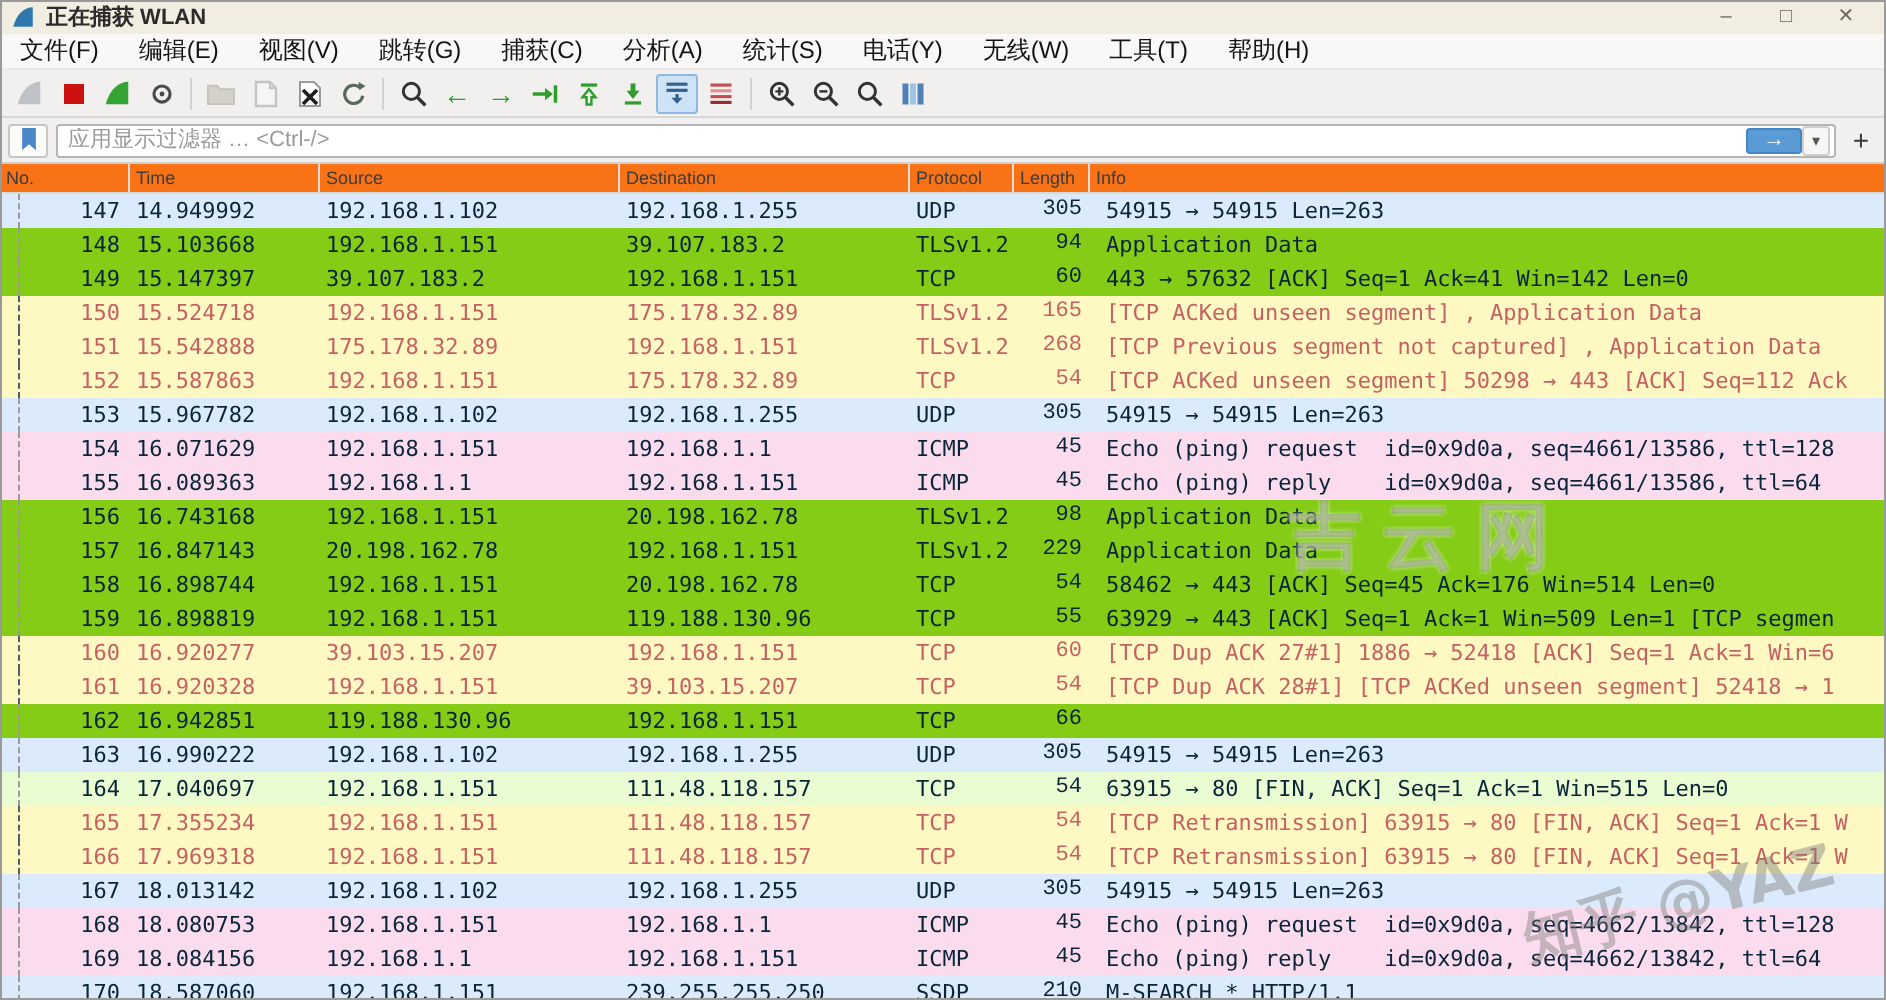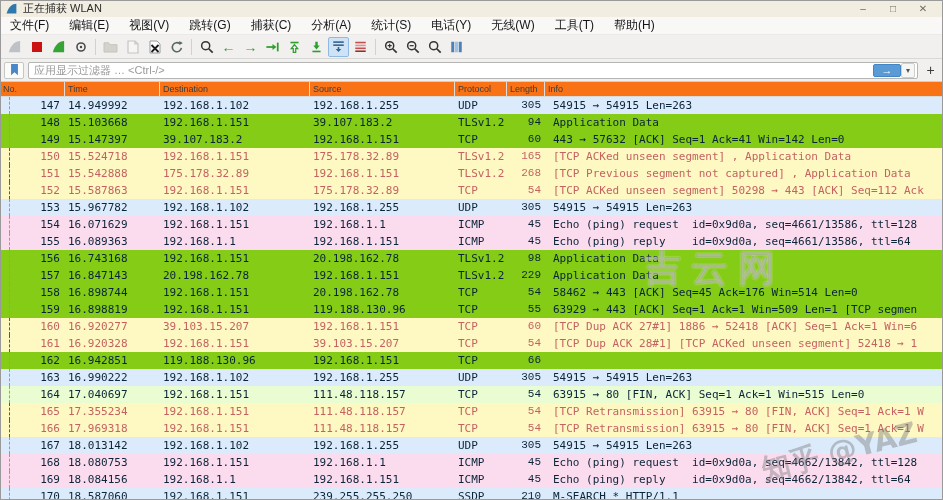--- a/index.html
+++ b/index.html
@@ -4,21 +4,21 @@
 <style>
   html,body{margin:0;padding:0;}
   body{
     width:943px;height:500px;overflow:hidden;position:relative;
     font-family:"Liberation Sans",sans-serif;background:#fff;
     outline:1px solid #9a9a9a;outline-offset:-1px;
   }
   
   .titlebar{height:17px;background:#f1ede1;display:flex;align-items:center;padding:0 5px;gap:5px;}
   .title-fin{display:flex;align-items:center;}
-  .title-text{font-size:11px;color:#2b2b2b;}
+  .title-text{font-size:11px;color:#2b2b2b;font-weight:bold;}
   .win-controls{margin-left:auto;display:flex;}
   .win-btn{width:30px;text-align:center;font-size:10px;color:#6f6a60;line-height:17px;}
   
   .menubar{height:17px;background:#f9f8f6;display:flex;align-items:center;font-size:12px;color:#141414;border-bottom:1px solid #eceae8;}
   .menu-item{padding:0 10px;line-height:17px;}
   
   .toolbar{height:23px;background:#f1f0ee;display:flex;align-items:center;padding:0 4px;border-bottom:1px solid #d8d8d6;gap:1px;}
   .icon-btn{width:21px;height:20px;display:flex;align-items:center;justify-content:center;border-radius:2px;box-sizing:border-box;}
   .icon-btn.pressed{background:#cfe3f6;border:1px solid #8fb9e0;}
   .icon-btn.disabled{opacity:.42;filter:grayscale(55%);}
@@ -217,22 +217,22 @@
     <input class="filter-input" value="" placeholder="应用显示过滤器 … &lt;Ctrl-/&gt;" style="">
     <span class="apply-btn">→</span>
     <span class="caret-btn">▾</span>
   </span>
   <span class="plus-btn">+</span>
 </div>
 
 <div class="pkt-header" id="pkt-header">
     <div class="h-cell">No.</div>
     <div class="h-cell">Time</div>
+    <div class="h-cell">Source</div>
     <div class="h-cell">Destination</div>
-    <div class="h-cell">Source</div>
     <div class="h-cell">Protocol</div>
     <div class="h-cell">Length</div>
     <div class="h-cell">Info</div>
   </div>
 
 <div class="pkt-list" id="pkt-list">
     <div class="row udp"><div class="c-gutter"></div><div class="c-no">147</div><div class="c-time">14.949992</div><div class="c-src">192.168.1.102</div><div class="c-dst">192.168.1.255</div><div class="c-proto">UDP</div><div class="c-len">305</div><div class="c-info">54915 → 54915 Len=263</div></div>
     <div class="row tcp"><div class="c-gutter"></div><div class="c-no">148</div><div class="c-time">15.103668</div><div class="c-src">192.168.1.151</div><div class="c-dst">39.107.183.2</div><div class="c-proto">TLSv1.2</div><div class="c-len">94</div><div class="c-info">Application Data</div></div>
     <div class="row tcp"><div class="c-gutter"></div><div class="c-no">149</div><div class="c-time">15.147397</div><div class="c-src">39.107.183.2</div><div class="c-dst">192.168.1.151</div><div class="c-proto">TCP</div><div class="c-len">60</div><div class="c-info">443 → 57632 [ACK] Seq=1 Ack=41 Win=142 Len=0</div></div>
     <div class="row bad"><div class="c-gutter"></div><div class="c-no">150</div><div class="c-time">15.524718</div><div class="c-src">192.168.1.151</div><div class="c-dst">175.178.32.89</div><div class="c-proto">TLSv1.2</div><div class="c-len">165</div><div class="c-info">[TCP ACKed unseen segment] , Application Data</div></div>

